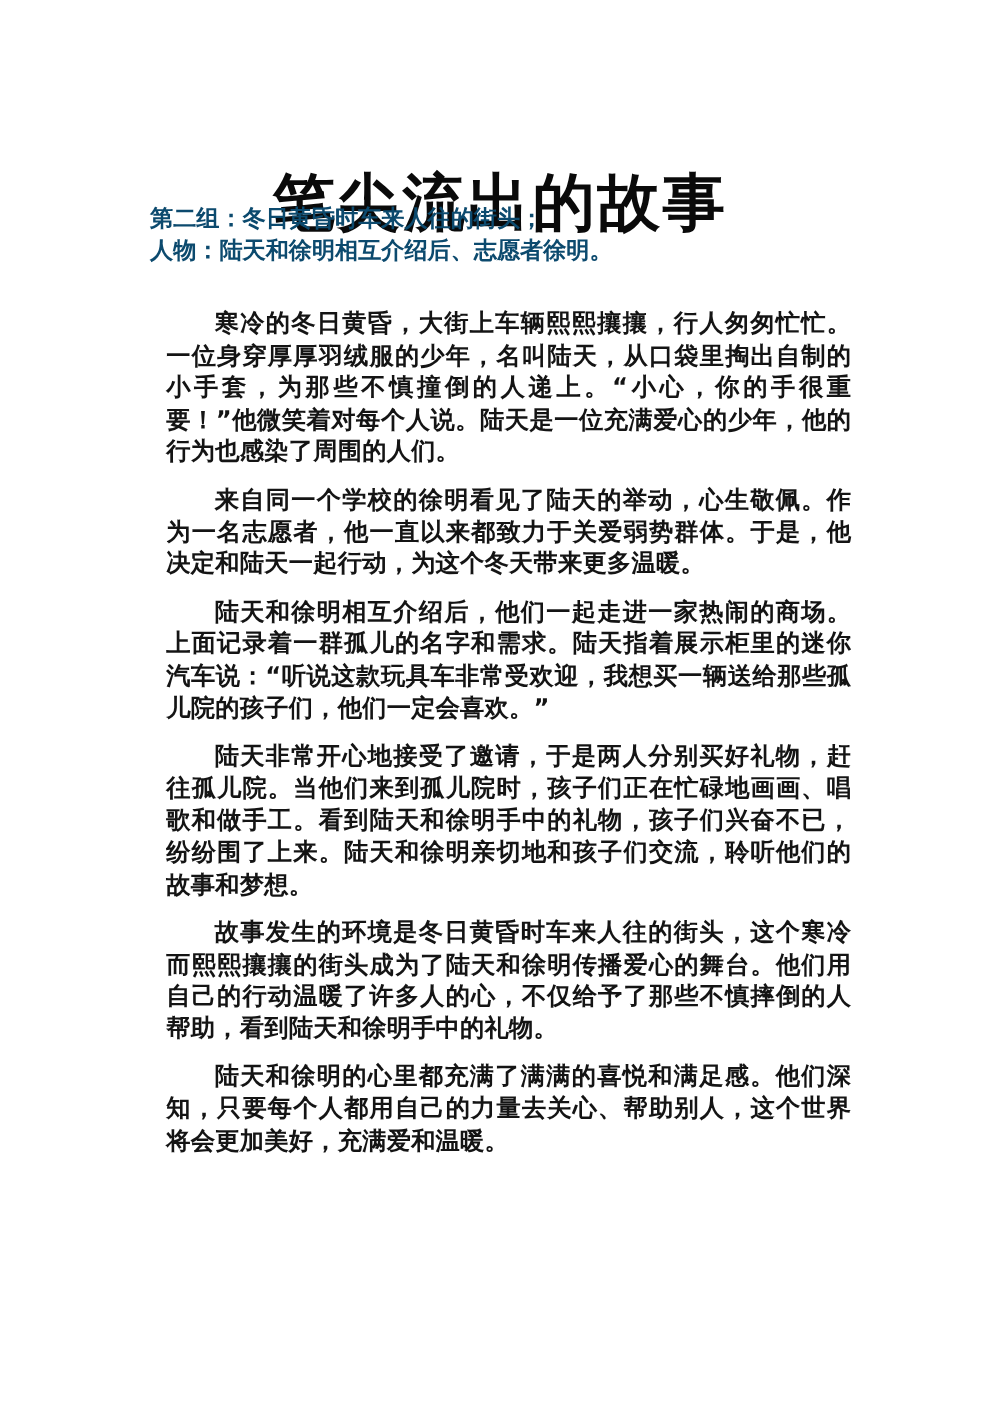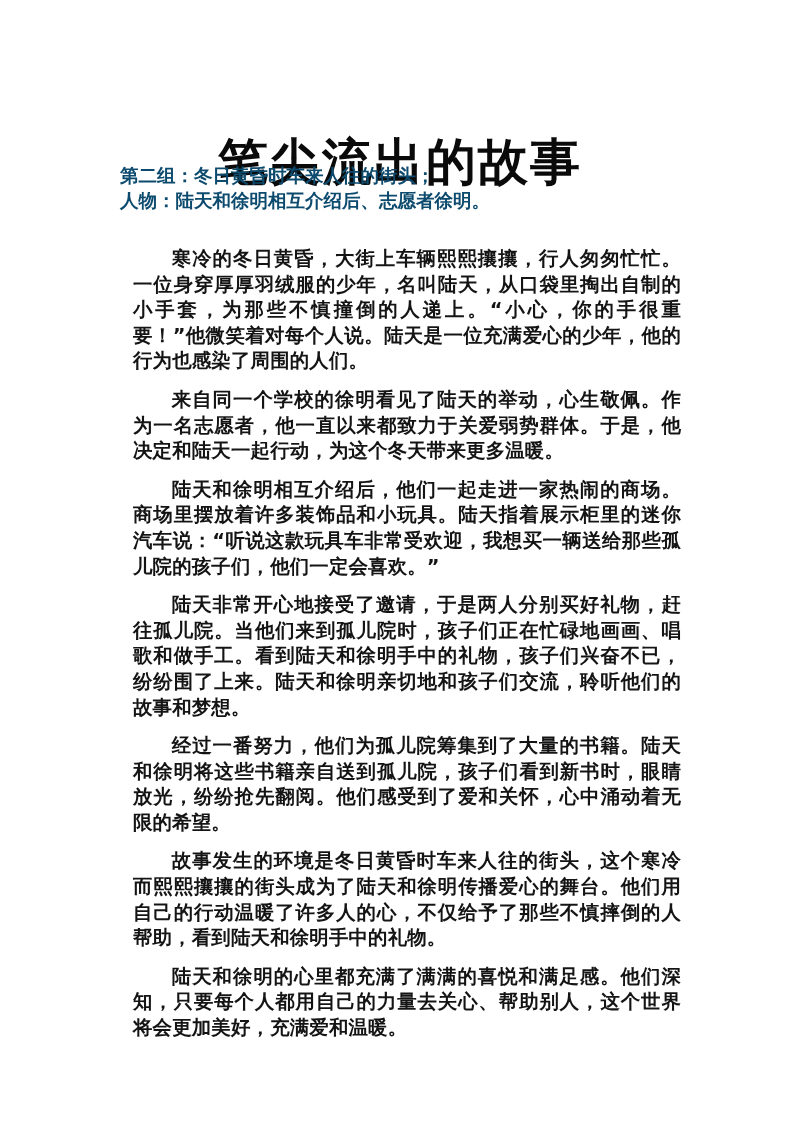--- a/index.html
+++ b/index.html
@@ -21,19 +21,18 @@
   <h1 class="title">笔尖流出的故事</h1>
 
   <div class="meta">
     <div class="meta-line">第二组：冬日黄昏时车来人往的街头；</div>
     <div class="meta-line">人物：陆天和徐明相互介绍后、志愿者徐明。</div>
   </div>
 
   <div class="body">
     <p class="para">寒冷的冬日黄昏，大街上车辆熙熙攘攘，行人匆匆忙忙。一位身穿厚厚羽绒服的少年，名叫陆天，从口袋里掏出自制的小手套，为那些不慎撞倒的人递上。“小心，你的手很重要！”他微笑着对每个人说。陆天是一位充满爱心的少年，他的行为也感染了周围的人们。</p>
     <p class="para">来自同一个学校的徐明看见了陆天的举动，心生敬佩。作为一名志愿者，他一直以来都致力于关爱弱势群体。于是，他决定和陆天一起行动，为这个冬天带来更多温暖。</p>
-    <p class="para">陆天和徐明相互介绍后，他们一起走进一家热闹的商场。商场里摆放着许多装饰品和小玩具。陆天指着展示柜里的迷你汽车说：“听说这款玩具车非常受欢迎，我想买一辆送给那些孤儿院的孩子们，他们一定会喜欢。”</p>
+    <p class="para">陆天和徐明相互介绍后，他们一起走进一家热闹的商场。上面记录着一群孤儿的名字和需求。陆天指着展示柜里的迷你汽车说：“听说这款玩具车非常受欢迎，我想买一辆送给那些孤儿院的孩子们，他们一定会喜欢。”</p>
     <p class="para">陆天非常开心地接受了邀请，于是两人分别买好礼物，赶往孤儿院。当他们来到孤儿院时，孩子们正在忙碌地画画、唱歌和做手工。看到陆天和徐明手中的礼物，孩子们兴奋不已，纷纷围了上来。陆天和徐明亲切地和孩子们交流，聆听他们的故事和梦想。</p>
-    <p class="para">经过一番努力，他们为孤儿院筹集到了大量的书籍。陆天和徐明将这些书籍亲自送到孤儿院，孩子们看到新书时，眼睛放光，纷纷抢先翻阅。他们感受到了爱和关怀，心中涌动着无限的希望。</p>
     <p class="para">故事发生的环境是冬日黄昏时车来人往的街头，这个寒冷而熙熙攘攘的街头成为了陆天和徐明传播爱心的舞台。他们用自己的行动温暖了许多人的心，不仅给予了那些不慎摔倒的人帮助，看到陆天和徐明手中的礼物。</p>
     <p class="para">陆天和徐明的心里都充满了满满的喜悦和满足感。他们深知，只要每个人都用自己的力量去关心、帮助别人，这个世界将会更加美好，充满爱和温暖。</p>
   </div>
 </div>
 
 </body></html>

